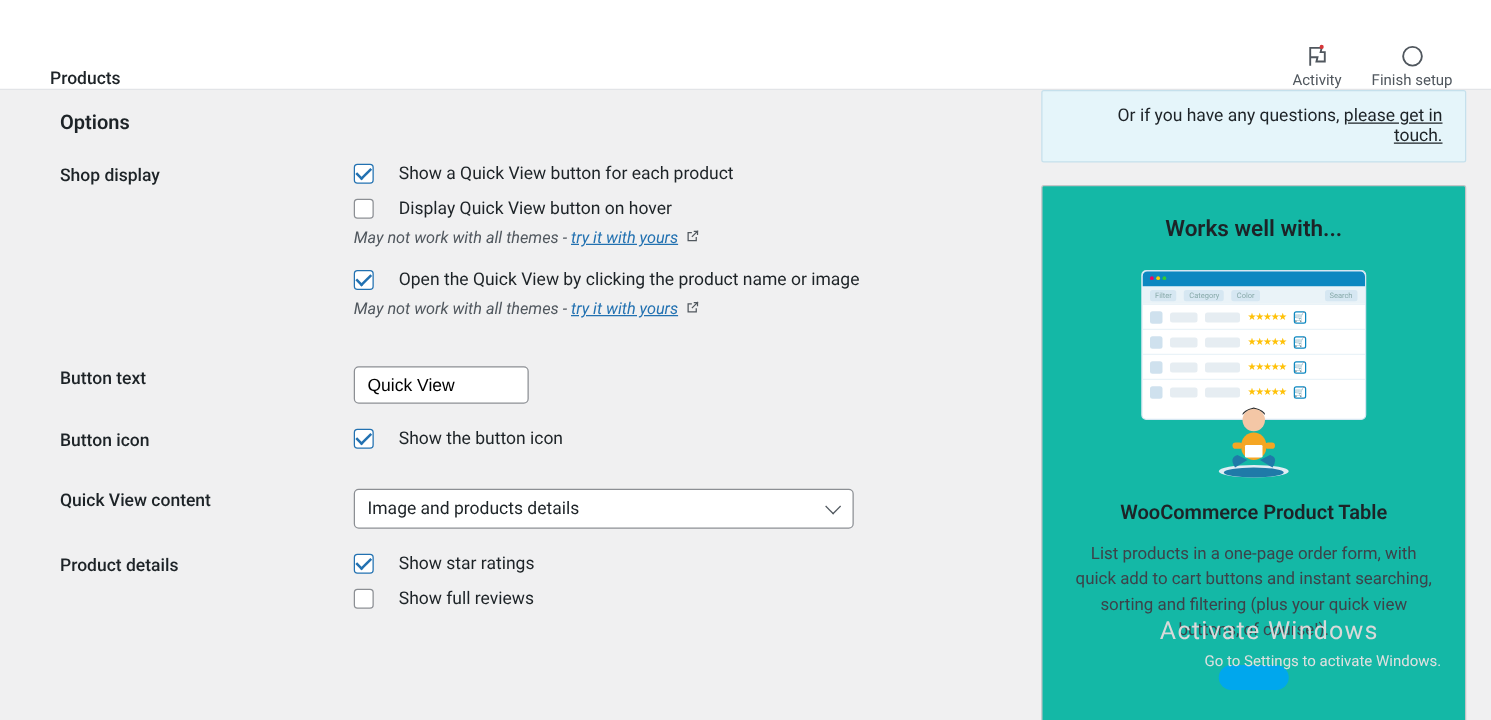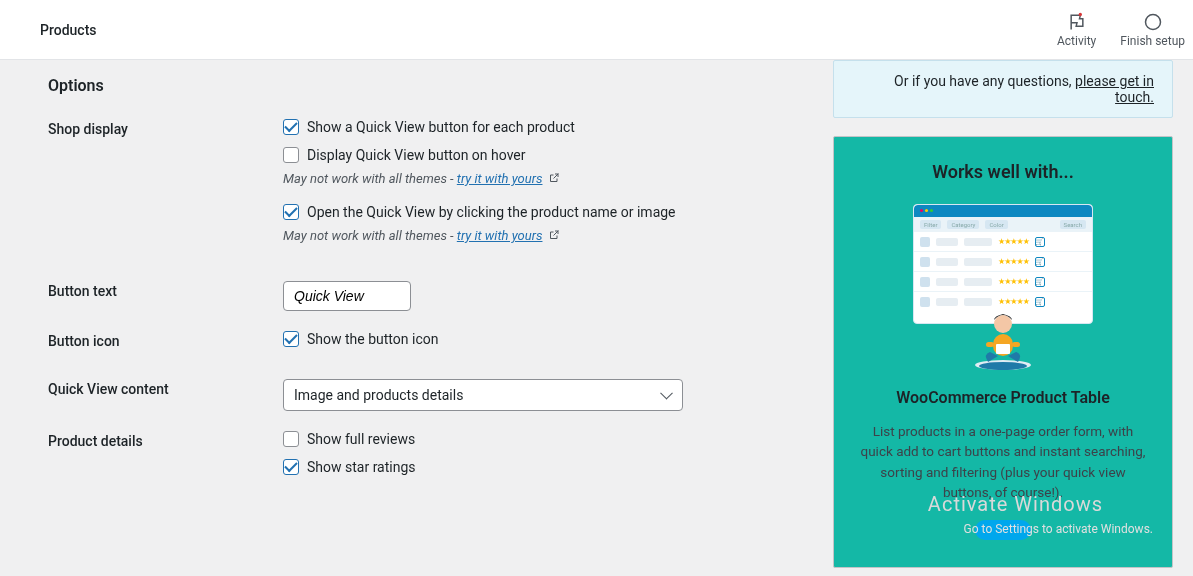--- a/index.html
+++ b/index.html
@@ -1,35 +1,35 @@
 <!DOCTYPE html>
 <html><head>
 <meta charset="utf-8">
 <style>
 * { box-sizing: border-box; margin: 0; padding: 0; }
 body { font-family: -apple-system, BlinkMacSystemFont, "Segoe UI", Roboto, sans-serif; font-size: 13px; color: #1d2327; background: #f0f0f1; width: 1193px; height: 576px; overflow: hidden; position: relative; }
-.topbar { background: #fff; height: 60px; border-bottom: 1px solid #e2e4e7; display: flex; align-items: center; padding: 0 8px 0 40px; justify-content: space-between; }
+.topbar { background: #fff; height: 72px; border-bottom: 1px solid #e2e4e7; display: flex; align-items: flex-end; padding: 0 31px 0 40px; justify-content: space-between; }
 .topbar-title { font-size: 14px; font-weight: 500; }
 .topbar-right { display: flex; gap: 24px; align-items: center; }
 .topbar-btn { display: flex; flex-direction: column; align-items: center; gap: 2px; cursor: pointer; font-size: 12px; color: #50575e; }
 .topbar-btn svg { width: 20px; height: 20px; }
 .main { display: flex; padding: 0 20px 0 20px; gap: 20px; height: calc(100% - 60px); margin-left: 28px; }
 .left { flex: 1; padding-top: 16px; }
 .section-heading { font-size: 16px; font-weight: 600; margin-bottom: 24px; }
 .form-row { display: flex; align-items: flex-start; margin-bottom: 20px; }
 .form-label { width: 235px; font-size: 14px; font-weight: 500; padding-top: 2px; flex-shrink: 0; }
 .form-controls { flex: 1; }
-.checkbox-row { display: flex; gap: 8px; margin-bottom: 12px; font-size: 14px; }
+.checkbox-row { display: flex; gap: 20px; margin-bottom: 12px; font-size: 14px; }
 .checkbox { width: 16px; height: 16px; border: 1px solid #8c8f94; border-radius: 3px; background: #fff; display: inline-flex; align-items: center; justify-content: center; cursor: pointer; flex-shrink: 0; }
 .checkbox.checked { border-color: #2271b1; }
 .checkbox.checked::after { content: ""; width: 10px; height: 5px; border-left: 2px solid #2271b1; border-bottom: 2px solid #2271b1; transform: rotate(-45deg); margin-top: -3px; }
 .hint { font-style: italic; font-size: 13px; color: #50575e; margin-bottom: 18px; margin-top: -4px; }
 .hint a { color: #2271b1; text-decoration: underline; cursor: pointer; }
 .ext-icon { display: inline-block; margin-left: 2px; vertical-align: -1px; }
-.text-input { border: 1px solid #8c8f94; border-radius: 4px; padding: 6px 10px; font-size: 14px; width: 128px; background: #fff; font-style: italic; }
+.text-input { border: 1px solid #8c8f94; border-radius: 4px; padding: 6px 10px; font-size: 14px; width: 140px; background: #fff; }
 .select { border: 1px solid #8c8f94; border-radius: 4px; padding: 7px 30px 7px 10px; font-size: 14px; width: 400px; background: #fff; appearance: none; position: relative; cursor: pointer; }
 .select-wrap { position: relative; display: inline-block; }
 .select-wrap::after { content: ""; position: absolute; right: 12px; top: 50%; width: 8px; height: 8px; border-right: 1.5px solid #50575e; border-bottom: 1.5px solid #50575e; transform: translateY(-70%) rotate(45deg); pointer-events: none; }
 .right { width: 340px; padding-top: 0; }
 .notice { background: #e5f5fa; border: 1px solid #c5e0ec; border-radius: 2px; padding: 12px 18px; margin-bottom: 18px; font-size: 14px; text-align: right; position: relative; }
 .notice a { text-decoration: underline; color: #1d2327; }
 .promo { background: #14b8a6; border: 1px solid #c3c4c7; border-radius: 2px; padding: 24px 18px; text-align: center; }
 .promo h2 { font-size: 18px; font-weight: 600; margin-bottom: 22px; }
 .promo-img { width: 180px; height: 160px; margin: 0 auto 24px; position: relative; }
 .tbl { background:#fff; border:1px solid #d6e7f2; border-radius:4px; width:180px; height:120px; overflow:hidden; }
@@ -131,26 +131,26 @@
         <span class="select-wrap">
           <div class="select">Image and products details</div>
         </span>
       </div>
     </div>
 
     <div class="form-row">
       <div class="form-label">Product details</div>
       <div class="form-controls">
         <div class="checkbox-row">
+          <span class="checkbox checked"></span>
+          <span>Show star ratings</span>
+        </div>
+        <div class="checkbox-row">
           <span class="checkbox"></span>
           <span>Show full reviews</span>
-        </div>
-        <div class="checkbox-row">
-          <span class="checkbox checked"></span>
-          <span>Show star ratings</span>
         </div>
       </div>
     </div>
   </div>
 
   <div class="right">
     <div class="notice">
       <span>Or if you have any questions, </span><a>please get in touch.</a>
     </div>
     <div class="promo">

